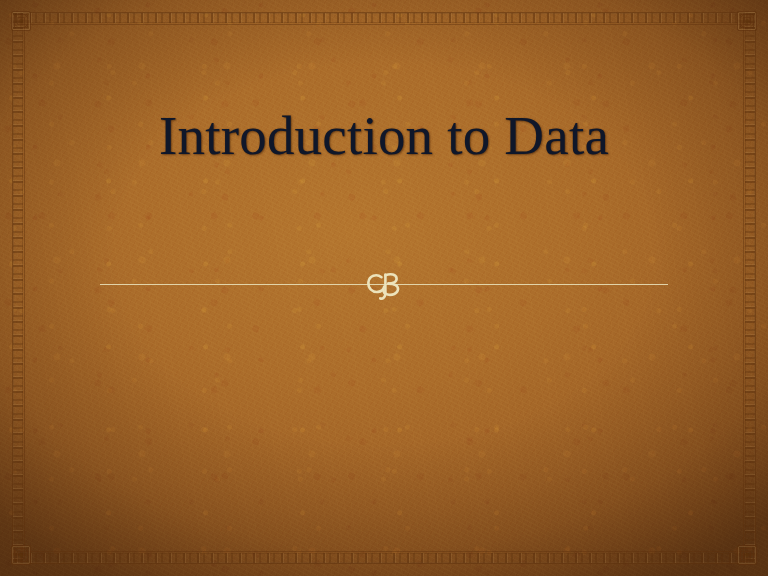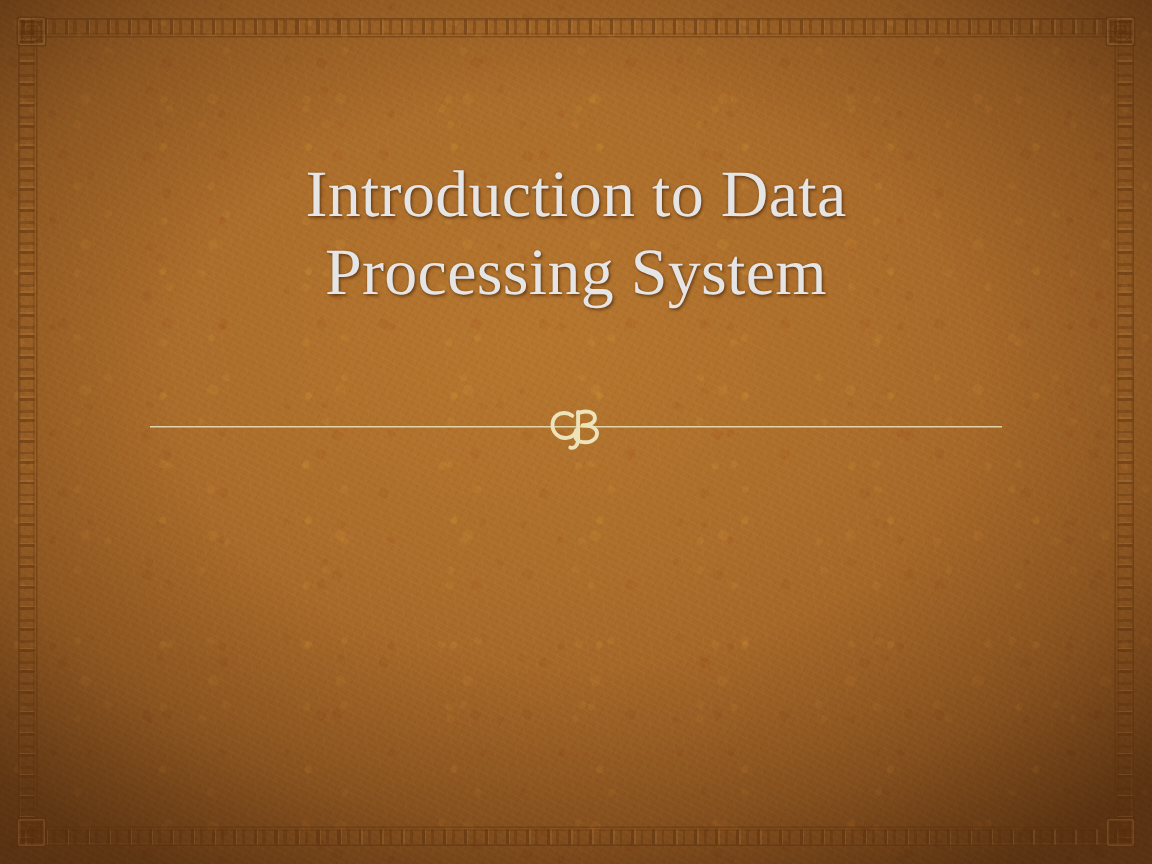--- a/index.html
+++ b/index.html
@@ -147,23 +147,23 @@
   
   .title-block {
     position: absolute;
     left: 64px;
     right: 64px;
     top: 104px;
     text-align: center;
   }
   .title {
     margin: 0;
-    color: #e5e5e5;
+    color: #0f172a;
     font-family: "Liberation Serif", "DejaVu Serif", serif;
-    font-size: 44px;
+    font-size: 55px;
     line-height: 1.18;
     font-weight: 400;
     letter-spacing: .2px;
     text-shadow:
        1px 1px 2px rgba(60,28,6,.55),
        0 0 1px rgba(60,28,6,.35);
   }
   .title-line { display: block; white-space: nowrap; }
 
   
@@ -301,21 +301,20 @@
         <g fill="none" stroke="#e2ba7e" stroke-opacity=".18" stroke-width="1">
           <rect x="4.5" y="4.5" width="17" height="17" rx="1"></rect>
         </g>
       </svg>
     </div>
   </div>
 
   <div class="title-block">
     <h1 class="title">
       <span class="title-line">Introduction to Data</span>
-      <span class="title-line">Processing System</span>
     </h1>
   </div>
 
   <div class="divider">
     <div class="divider-rule"></div>
     <div class="divider-ornament">
       <svg width="46" height="46" viewBox="0 0 46 46" xmlns="http://www.w3.org/2000/svg">
         <g fill="none" stroke="#ece3bb" stroke-width="2.6" stroke-linecap="round" stroke-linejoin="round">
 
           <path d="M20.5 16.2

